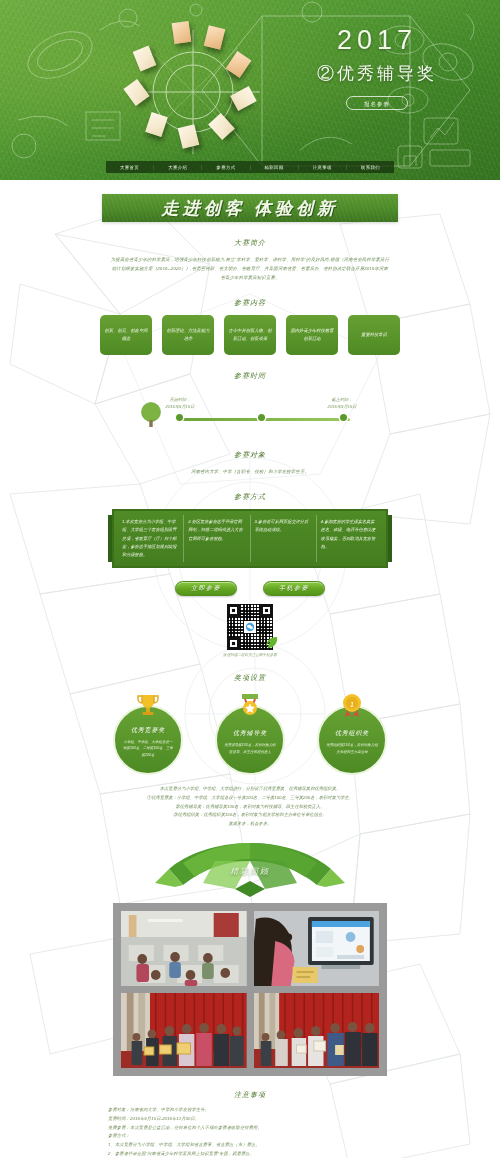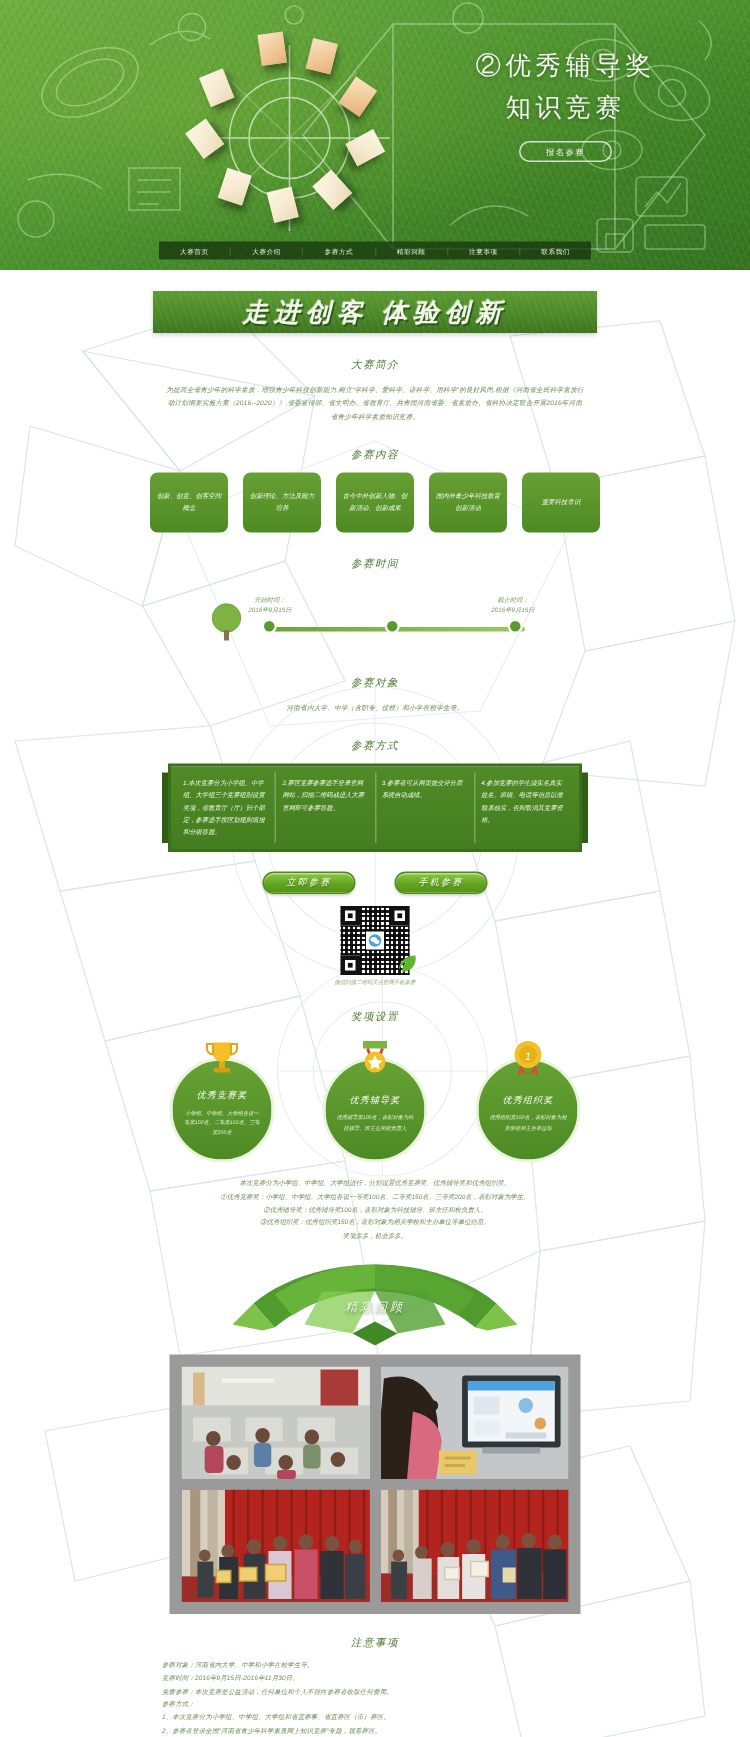--- a/index.html
+++ b/index.html
@@ -292,22 +292,22 @@
       <div class="paper warm" style="left:112px; top:32px;  transform:rotate(34deg);"></div>
       <div class="paper" style="left:117px; top:66px;  transform:rotate(62deg);"></div>
       <div class="paper" style="left:95px;  top:94px;  transform:rotate(-42deg);"></div>
       <div class="paper" style="left:62px;  top:104px; transform:rotate(-14deg);"></div>
       <div class="paper" style="left:30px;  top:92px;  transform:rotate(18deg);"></div>
       <div class="paper" style="left:10px;  top:60px;  transform:rotate(-36deg);"></div>
       <div class="paper" style="left:18px;  top:26px;  transform:rotate(-22deg);"></div>
     </div>
 
     <div class="hero-right">
+      <div class="hero-year">2017</div>
       <div class="hero-line1">②优秀辅导奖</div>
-      <div class="hero-line2">知识竞赛</div>
       <div class="hero-cta">报名参赛</div>
     </div>
 
     <div class="nav">
       <div class="nav-item">大赛首页</div>
       <div class="nav-item">大赛介绍</div>
       <div class="nav-item">参赛方式</div>
       <div class="nav-item">精彩回顾</div>
       <div class="nav-item">注意事项</div>
       <div class="nav-item">联系我们</div>

